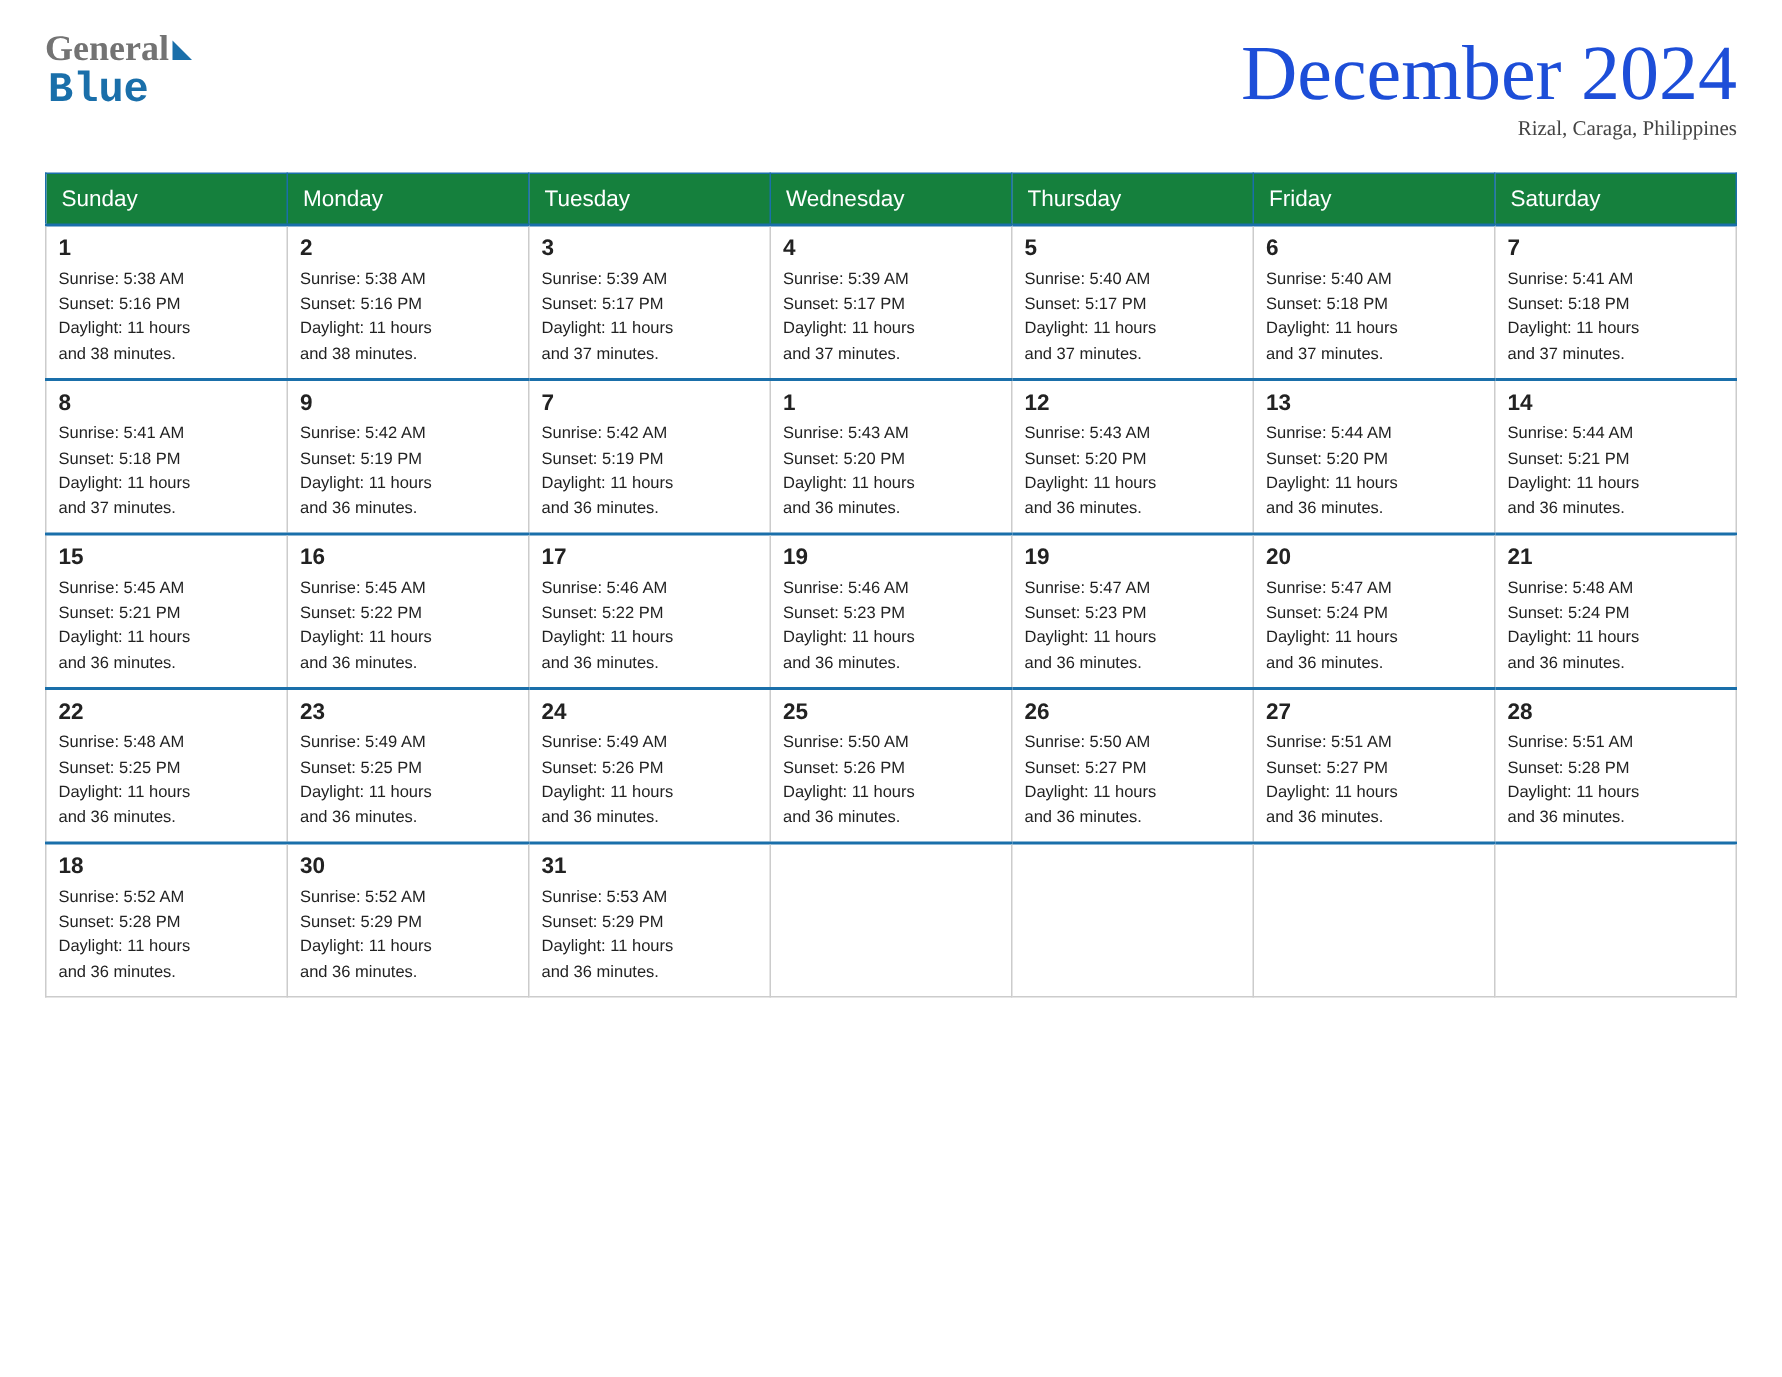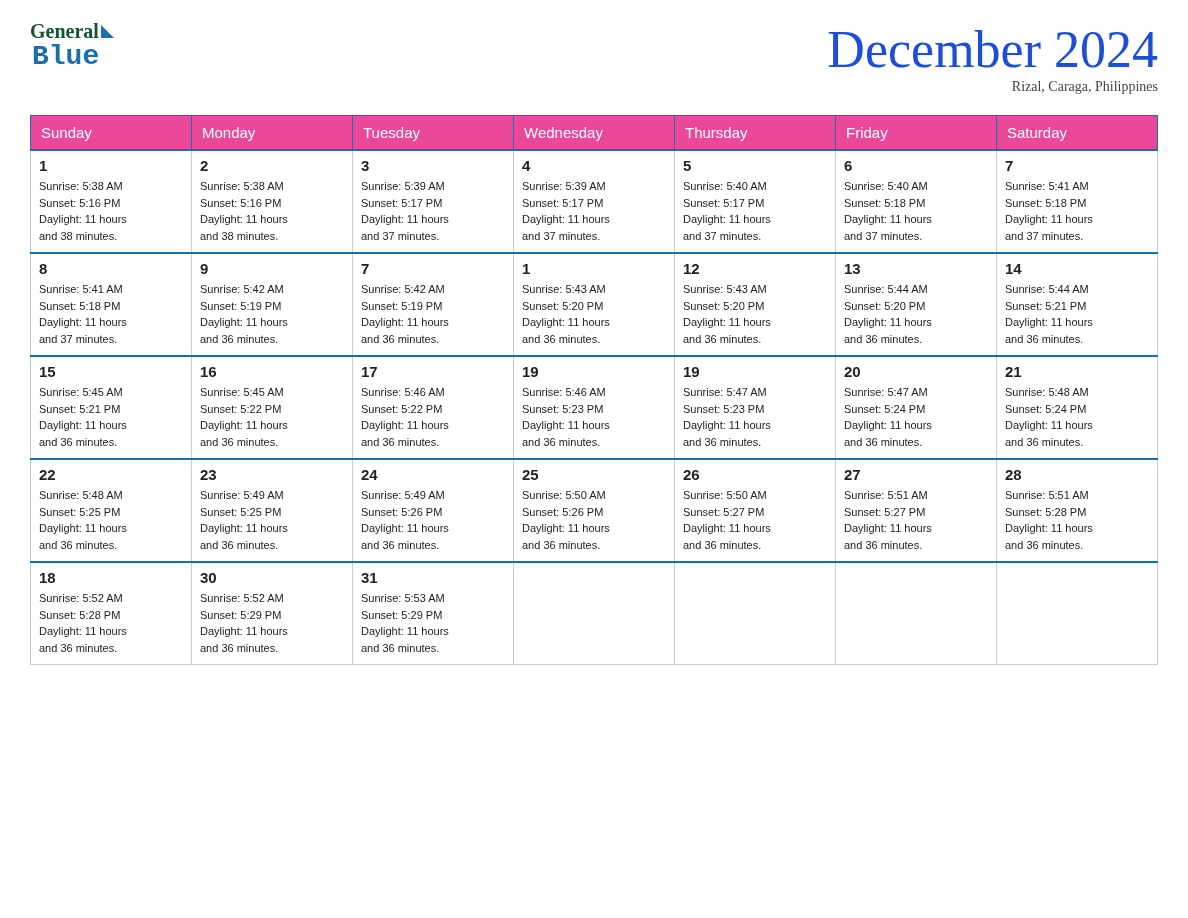--- a/index.html
+++ b/index.html
@@ -34,21 +34,21 @@
       font-size: 14px;
       color: #444;
       font-family: Georgia, serif;
     }
     .calendar-table {
       width: 100%;
       border-collapse: collapse;
       border: 1px solid #aaa;
     }
     .calendar-table th {
-      background-color: #ec4899;
+      background-color: #15803d;
       color: #ffffff;
       font-size: 15px;
       font-weight: normal;
       padding: 8px 10px;
       text-align: left;
       border: 1px solid #1a6faa;
     }
     .calendar-table td {
       vertical-align: top;
       padding: 6px 8px 8px 8px;
@@ -79,21 +79,21 @@
       background: #fff;
     }
   </style>
 </head>
 <body>
 
 <div class="header">
   <div class="logo">
   <div style="display:flex;flex-direction:column;line-height:1.1;">
     <div style="display:flex;align-items:center;">
-      <span style="font-size:20px;font-weight:bold;color:#14532d;font-family:Georgia,serif;">General</span>
+      <span style="font-size:24px;font-weight:bold;color:#737373;font-family:Georgia,serif;">General</span>
       <span style="display:inline-block;width:0;height:0;border-left:13px solid #1a6faa;border-top:13px solid transparent;margin-left:2px;"></span>
     </div>
     <span style="font-size:28px;font-weight:bold;color:#1a6faa;font-family:Liberation Mono, monospace;margin-left:2px;">Blue</span>
   </div>
 </div>
   <div class="title-block">
     <div class="month-title">December 2024</div>
     <div class="subtitle">Rizal, Caraga, Philippines</div>
   </div>
 </div>

